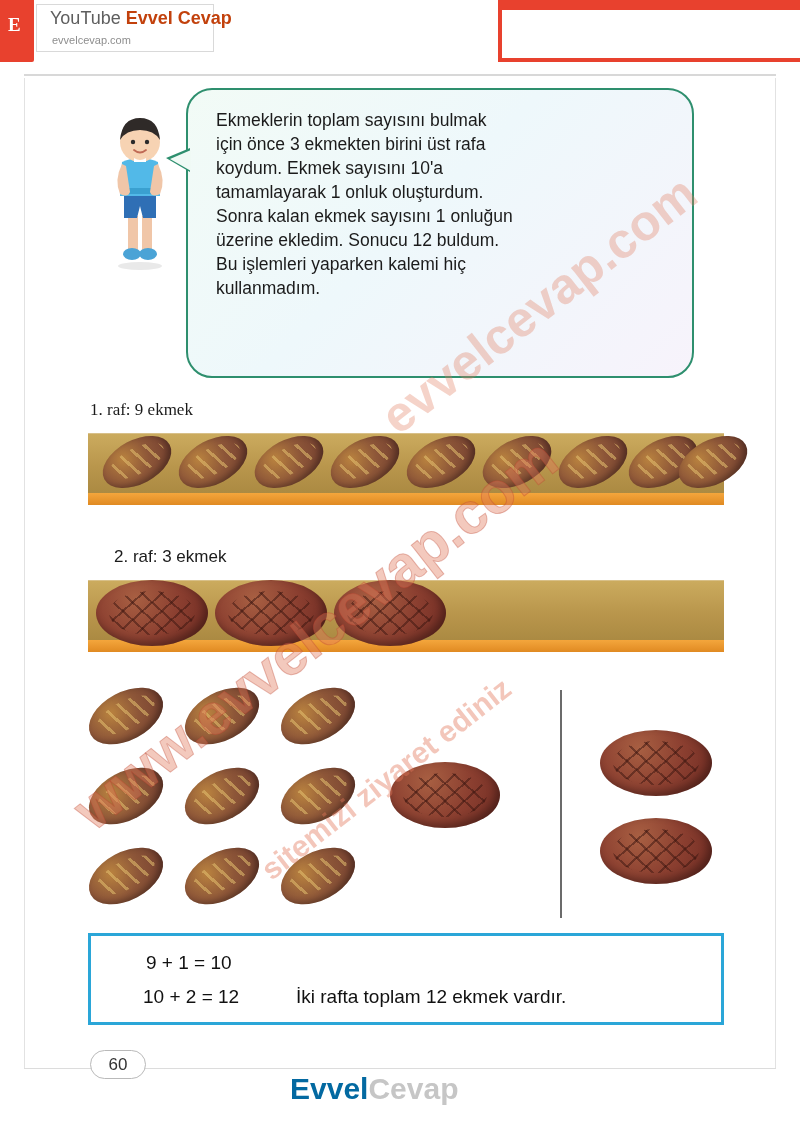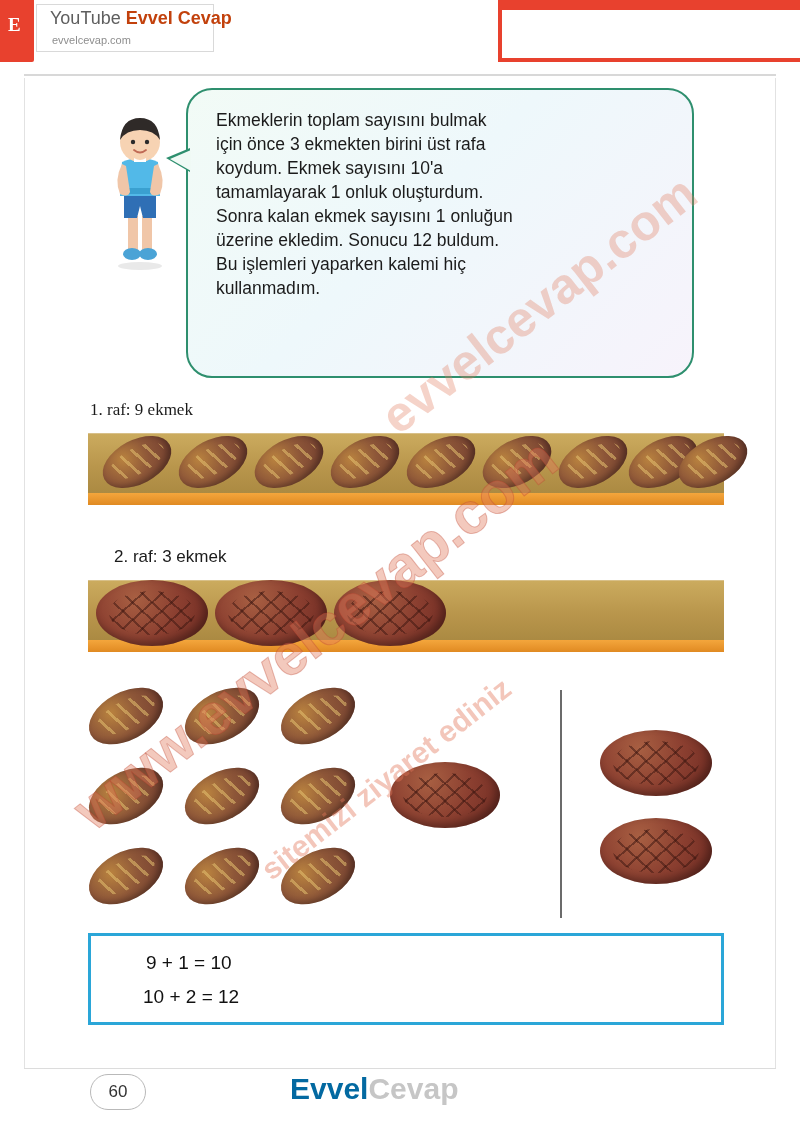--- a/index.html
+++ b/index.html
@@ -197,27 +197,27 @@
     font-family: "Liberation Sans", sans-serif;
   }
   #eq1 { left: 55px; top: 16px; }
   #eq2 { left: 28px; top: 50px; margin-left: 24px; }
   #answer-sentence { left: 205px; top: 50px; }
 
   
   .page-number {
     position: absolute;
     left: 90px; top: 1050px;
-    width: 56px; height: 36px;
+    width: 56px; height: 29px;
     border: 1px solid #b9b9b9;
     border-radius: 18px;
     background: #ffffff;
     color: #333333;
     font-size: 17px;
-    display: flex; align-items: center; justify-content: center; margin-top: 24px;
+    display: flex; align-items: center; justify-content: center;
   }
   .footer-line {
     position: absolute; left: 24px; top: 1068px;
     width: 752px; height: 1px; background: #dcdcdc;
   }
   .footer-brand {
     position: absolute;
     left: 290px; top: 1072px;
     font-size: 30px;
     font-family: "Liberation Sans", sans-serif;
@@ -390,20 +390,21 @@
 <div class="divider-vert"></div>
 
 <div>
   <div class="bread-round" style="left:600px; top:730px; width:112px; height:66px;"></div>
   <div class="bread-round" style="left:600px; top:818px; width:112px; height:66px;"></div>
 </div>
 
 <div class="answer-box">
   <div class="eq" id="eq1">9 + 1 = 10</div>
   <div class="eq" id="eq2">10 + 2 = 12</div>
+  <div class="eq" id="answer-sentence">İki rafta toplam 12 ekmek vardır.</div>
 </div>
 
 <div class="wm-diag" id="wm-diag-1">www.evvelcevap.com</div>
 <div class="wm-diag" id="wm-diag-2">sitemizi ziyaret ediniz</div>
 <div class="wm-diag" id="wm-diag-3">evvelcevap.com</div>
 
 <div class="footer-line"></div>
 <div class="page-number">60</div>
 <div class="footer-brand">
   <span class="b1">Evvel</span><span class="b2">Cevap</span>

